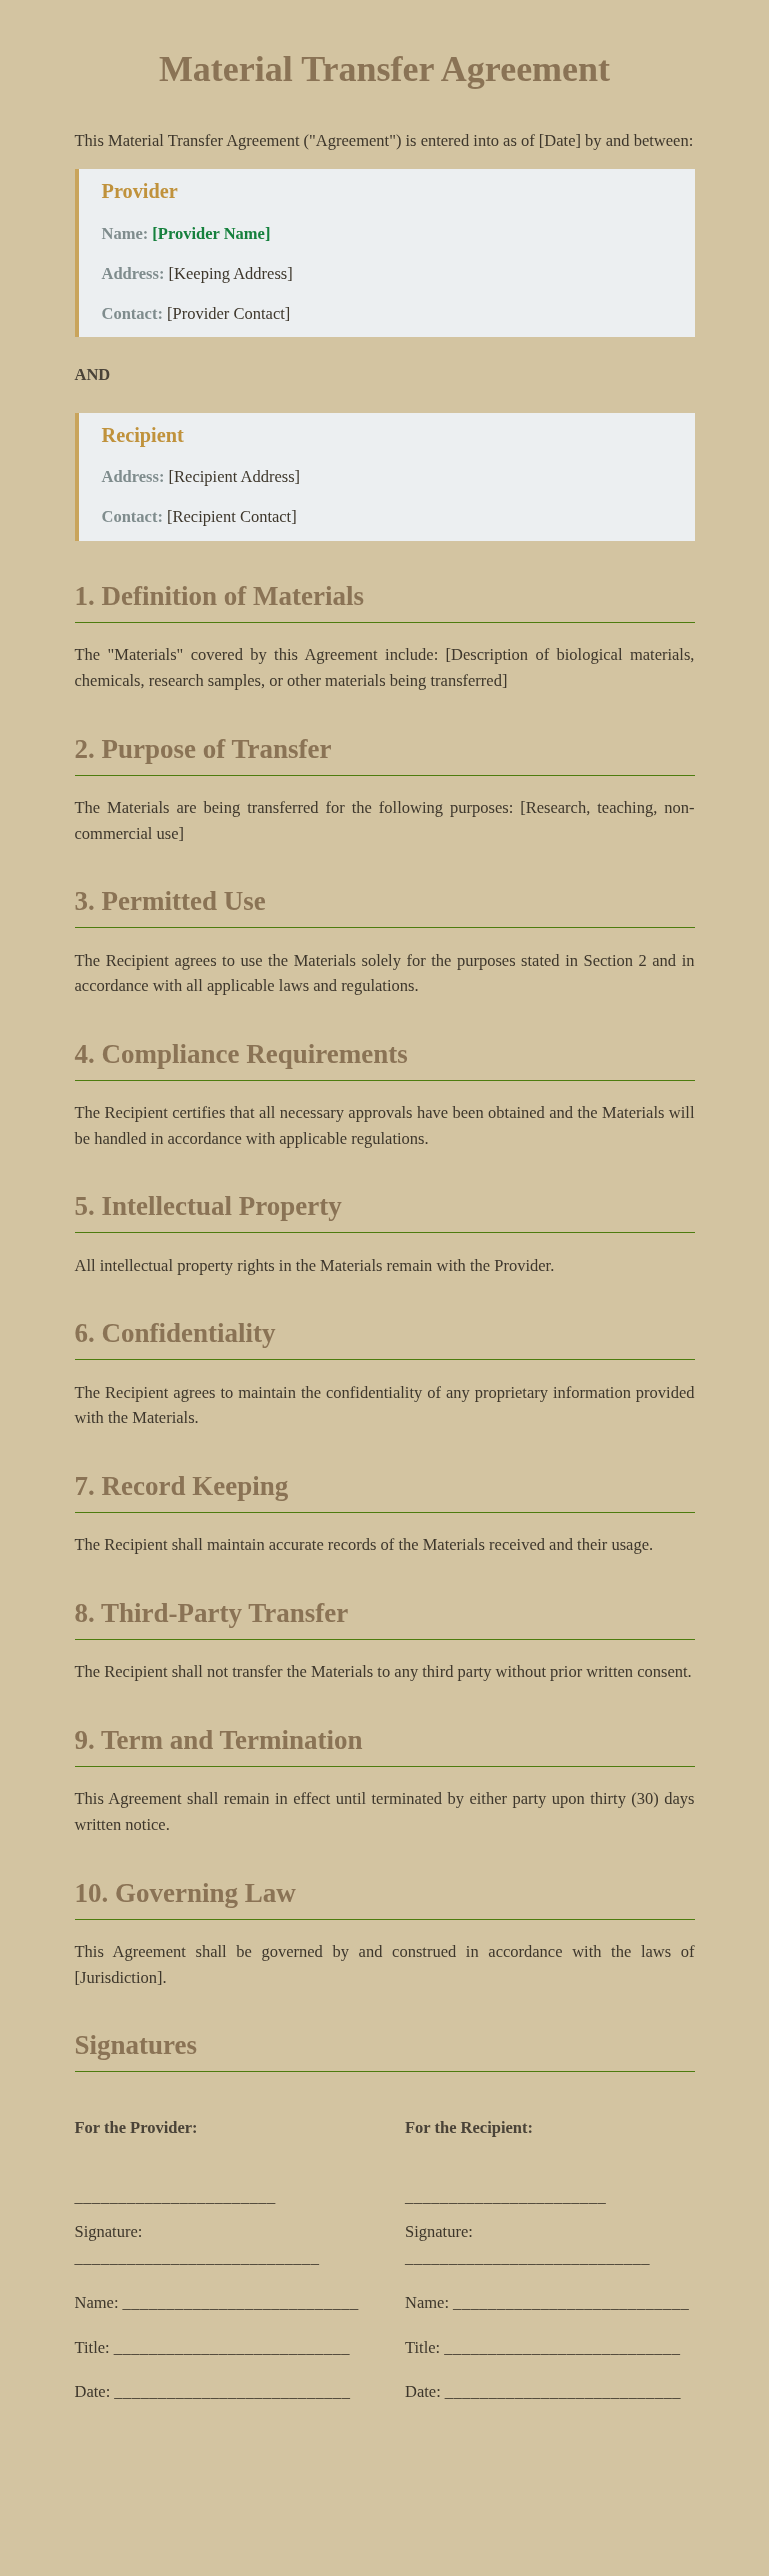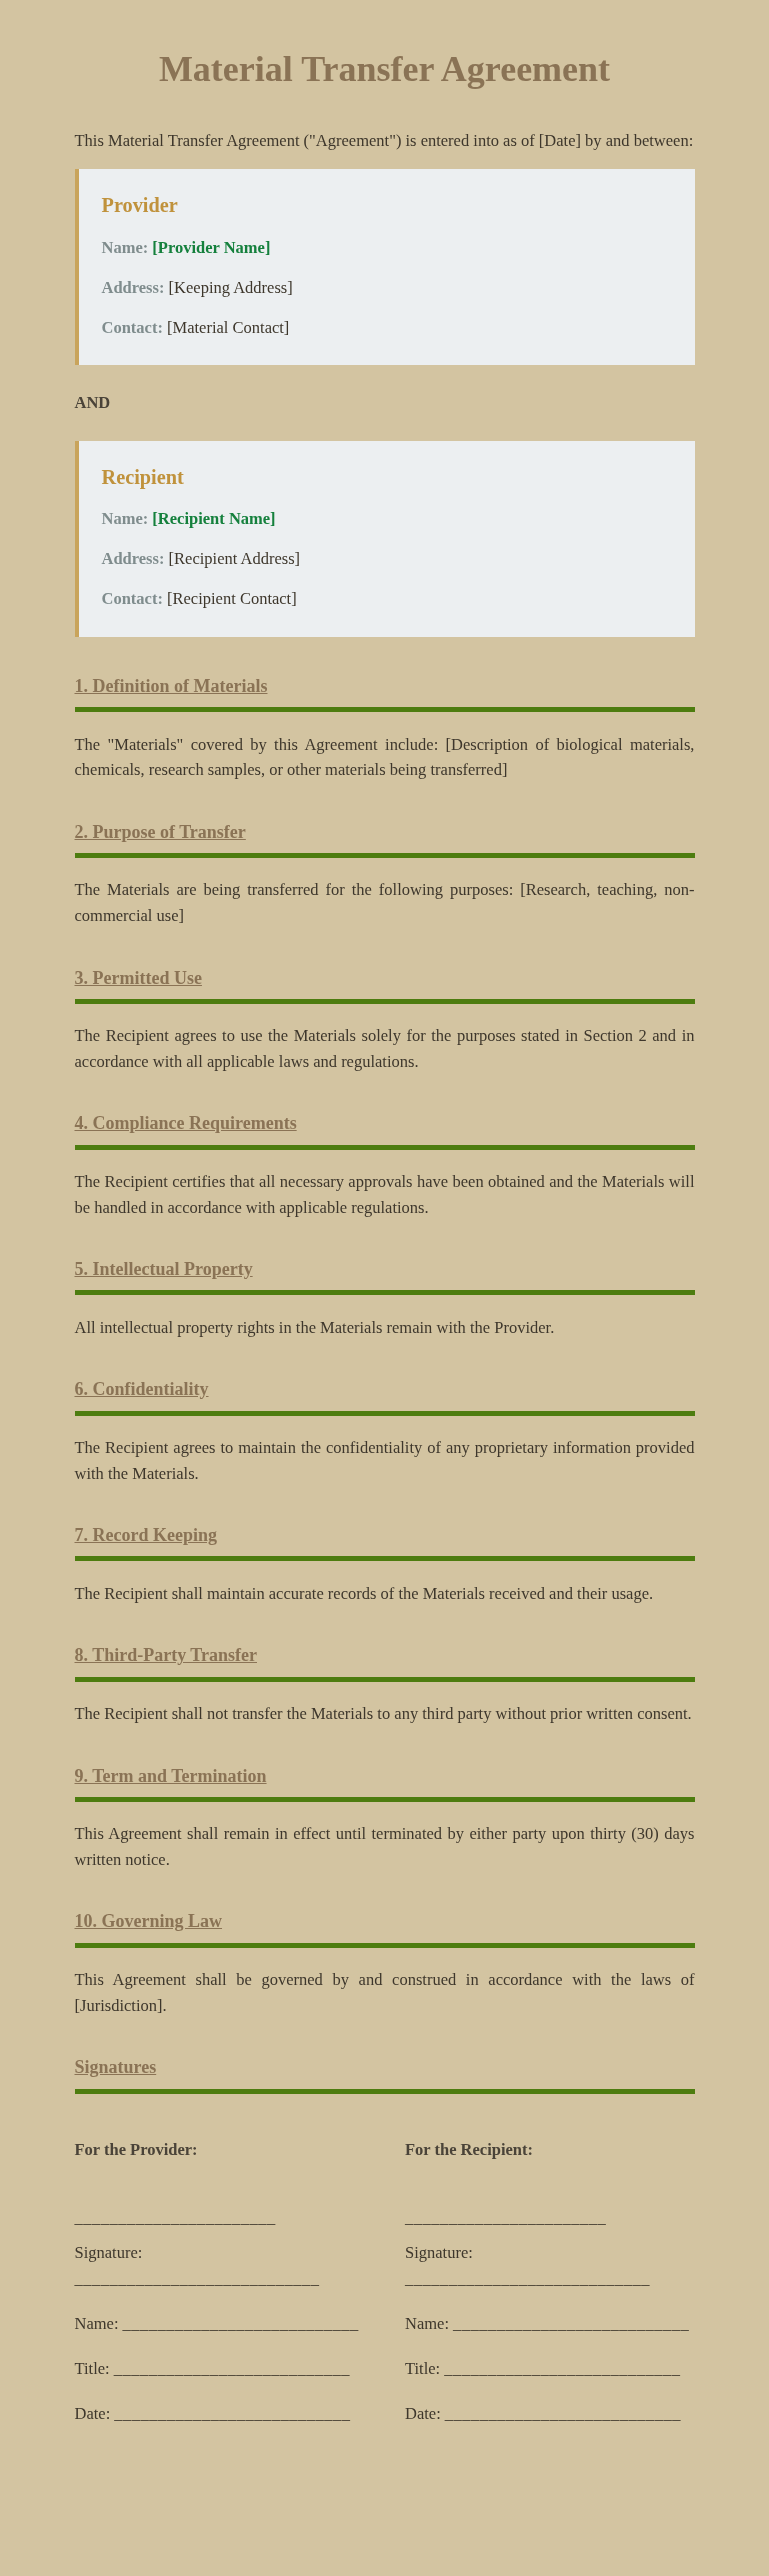--- a/index.html
+++ b/index.html
@@ -22,21 +22,21 @@
     color: #8a7355;
     margin: 0 0 37px 0;
     font-weight: bold;
   }
   p { margin: 0 0 15.5px 0; line-height: 1.55; }
   .intro { text-align: justify; }
 
   .party-box {
     background: #eceff1;
     border-left: 4.8px solid #c9a45b;
-    padding: 25px 23px;
+    padding: 11px 23px;
     margin: 0 0 23px 0;
   }
   .party-heading {
     font-size: 20.3px;
     color: #c0923c;
     margin: 0 0 17.4px 0;
     font-weight: bold;
   }
   .field { margin: 0 0 14.5px 0; }
   .field:last-child { margin-bottom: 0; }
@@ -44,28 +44,27 @@
   .field .value { color: #3e372c; }
   .field .value-bold { font-weight: bold; color: #15803d; }
 
   .and-sep {
     font-weight: bold;
     color: #4a4338;
     margin: 25px 0;
   }
 
   section h2, .sig-heading {
-    font-size: 18px;
+    font-size: 27px;
     color: #8a7355;
     font-weight: bold;
     line-height: 1.2;
     margin: 39px 0 19.4px 0;
     padding-bottom: 9.7px;
-    border-bottom: 5px solid #4d7c0f;
-    text-decoration: underline;
+    border-bottom: 1px solid #4d7c0f;
   }
   section p { text-align: justify; margin: 0; }
 
   .sig-grid {
     display: flex;
     gap: 41px;
     margin-top: 43px;
   }
   .sig-col { flex: 1; min-width: 0; }
   .sig-for { font-weight: bold; color: #4a4338; margin: 0; }
@@ -89,32 +88,28 @@
     <p class="field">
       <span class="label">Name:</span>
       <span class="value value-bold">[Provider Name]</span>
     </p>
     <p class="field">
       <span class="label">Address:</span>
       <span class="value">[Keeping Address]</span>
     </p>
     <p class="field">
       <span class="label">Contact:</span>
-      <span class="value">[Material Contact]</span>
+      <span class="value">[Provider Contact]</span>
     </p>
   </div>
 
   <p class="and-sep">AND</p>
 
   <div class="party-box">
     <h3 class="party-heading">Recipient</h3>
-    <p class="field">
-      <span class="label">Name:</span>
-      <span class="value value-bold">[Recipient Name]</span>
-    </p>
     <p class="field">
       <span class="label">Address:</span>
       <span class="value">[Recipient Address]</span>
     </p>
     <p class="field">
       <span class="label">Contact:</span>
       <span class="value">[Recipient Contact]</span>
     </p>
   </div>
 

